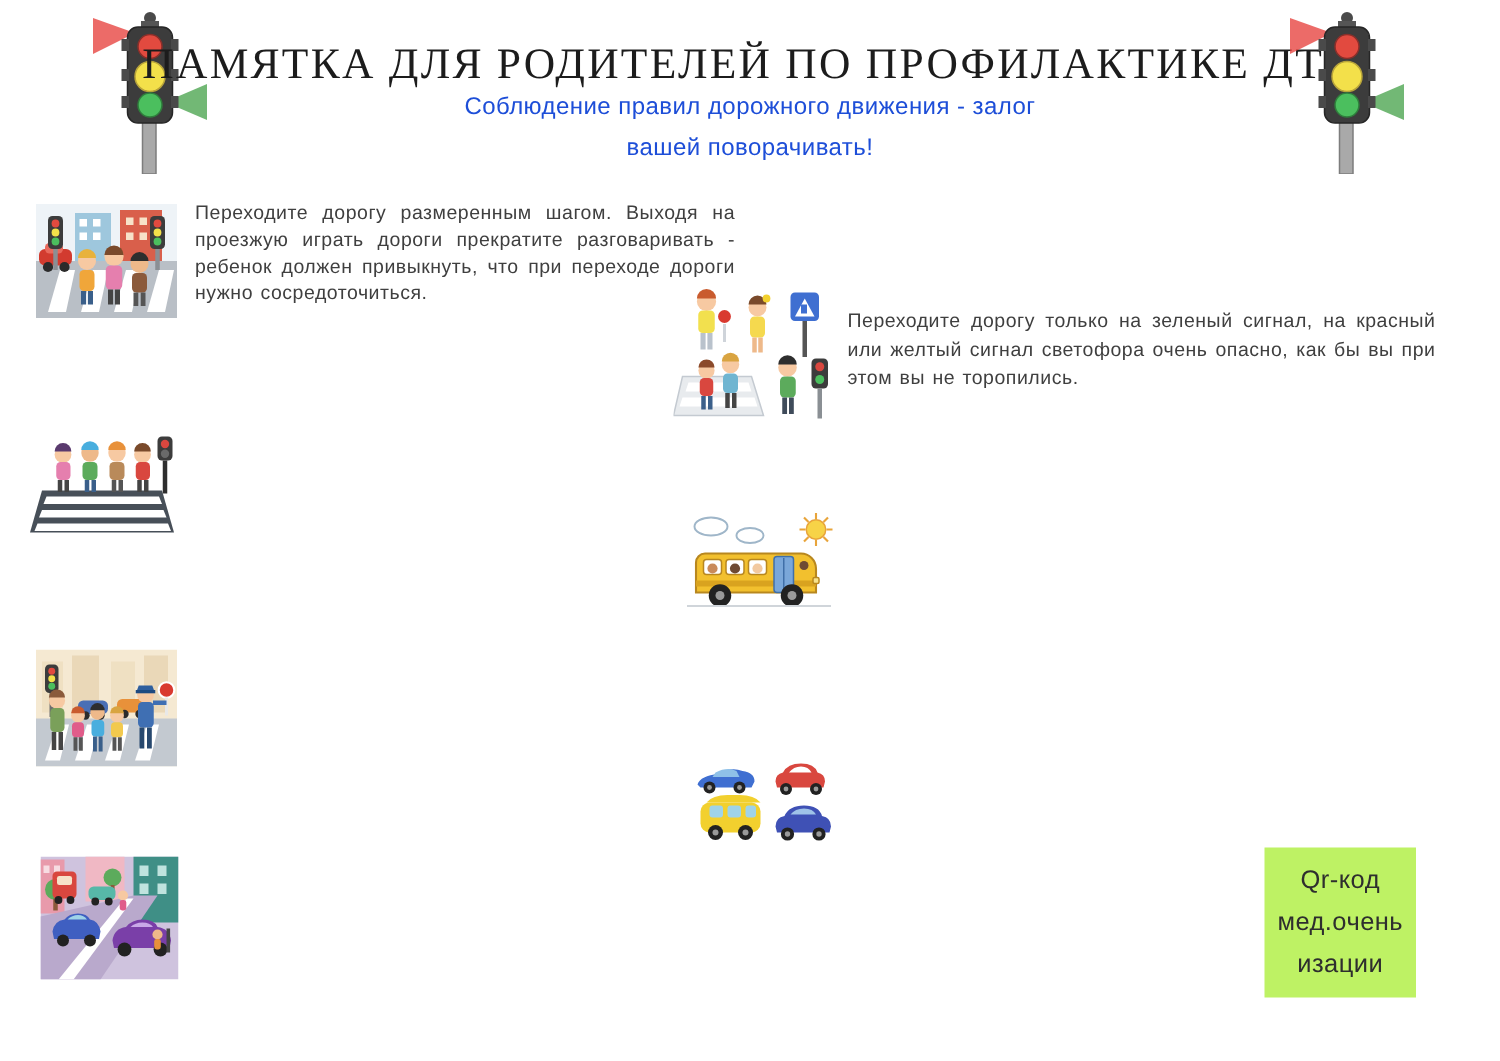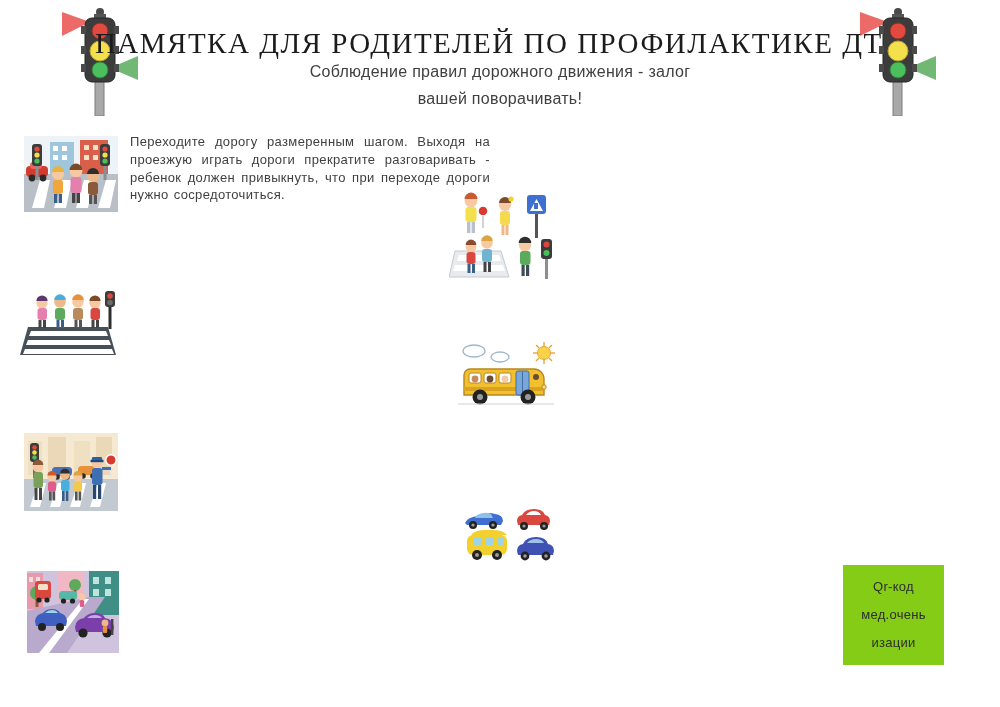--- a/index.html
+++ b/index.html
@@ -6,31 +6,31 @@
   .page{
     position:relative;width:1000px;height:707px;background:#ffffff;overflow:hidden;
     font-family:"Liberation Sans",sans-serif;color:#3f3f3f;
   }
   .abs{position:absolute;}
   .title{
     width:100%;text-align:center;font-family:"Liberation Serif",serif;
     font-size:29px;font-weight:400;letter-spacing:1.5px;color:#1c1c1c;white-space:nowrap;
   }
   .subtitle{
-    width:100%;text-align:center;font-size:16px;color:#404040;letter-spacing:.3px;
+    width:100%;text-align:center;font-size:16px;color:#1d4ed8;letter-spacing:.3px;
   }
   .tip-text{
     font-size:13px;line-height:17.8px;text-align:justify;letter-spacing:.35px;
     word-spacing:1px;color:#3f3f3f;margin:0;
   }
   .tip-text.right{line-height:19px;}
   .illu{display:block;}
   .qr-box{
-    background:#84cc16;display:flex;flex-direction:column;align-items:center;
-    justify-content:center;text-align:center;font-size:13px;line-height:28px;color:#2e2e2e;
+    background:#bef264;display:flex;flex-direction:column;align-items:center;
+    justify-content:center;text-align:center;font-size:17px;line-height:28px;color:#2e2e2e;
     letter-spacing:.3px;
   }
 </style>
 </head>
 <body>
 
 <div class="page">
 
   <span class="abs illu" style="left:62px;top:6px">
     <svg width="76" height="110" viewBox="0 0 76 110">
@@ -164,20 +164,21 @@
         <path d="M69.8 52 a6.2 6.2 0 0 1 12.4 0 z" fill="#2e2e2e"></path>
       <rect x="71" y="60" width="10.5" height="14" rx="3" fill="#5cab5c"></rect>
       <rect x="72.5" y="74" width="3.2" height="11" fill="#3f4b5a"></rect>
         <rect x="77" y="74" width="3.2" height="11" fill="#3f4b5a"></rect>
       <rect x="92" y="48" width="11" height="20" rx="3" fill="#3c3c3c"></rect>
       <circle cx="97.5" cy="53.5" r="3" fill="#d9473f"></circle>
         <circle cx="97.5" cy="62" r="3" fill="#4bbf5e"></circle>
       <rect x="96" y="68" width="3" height="20" fill="#8a8f94"></rect>
     </svg>
   </span>
+  <p class="abs tip-text right" style="left:565px;top:204px;width:392px">Переходите дорогу только на зеленый сигнал, на красный или желтый сигнал светофора очень опасно, как бы вы при этом вы не торопились.</p>
 
   <span class="abs illu" style="left:20px;top:289px">
     <svg width="98" height="70" viewBox="0 0 98 70">
       <polygon points="8,38 88,38 96,66 0,66" fill="#474f58"></polygon>
       <polygon points="11,42 86,42 88,47 9,47" fill="#fff"></polygon>
       <polygon points="8,51 89,51 91,56 6,56" fill="#fff"></polygon>
       <polygon points="5,60 92,60 94,65 3,65" fill="#fff"></polygon>
       <circle cx="22" cy="14" r="5.6" fill="#f7c9a2"></circle>
         <path d="M16.4 12 a5.6 5.6 0 0 1 11.2 0 z" fill="#5a3a6e"></path>
       <rect x="17.5" y="19" width="9.5" height="12" rx="3" fill="#e57fae"></rect>

